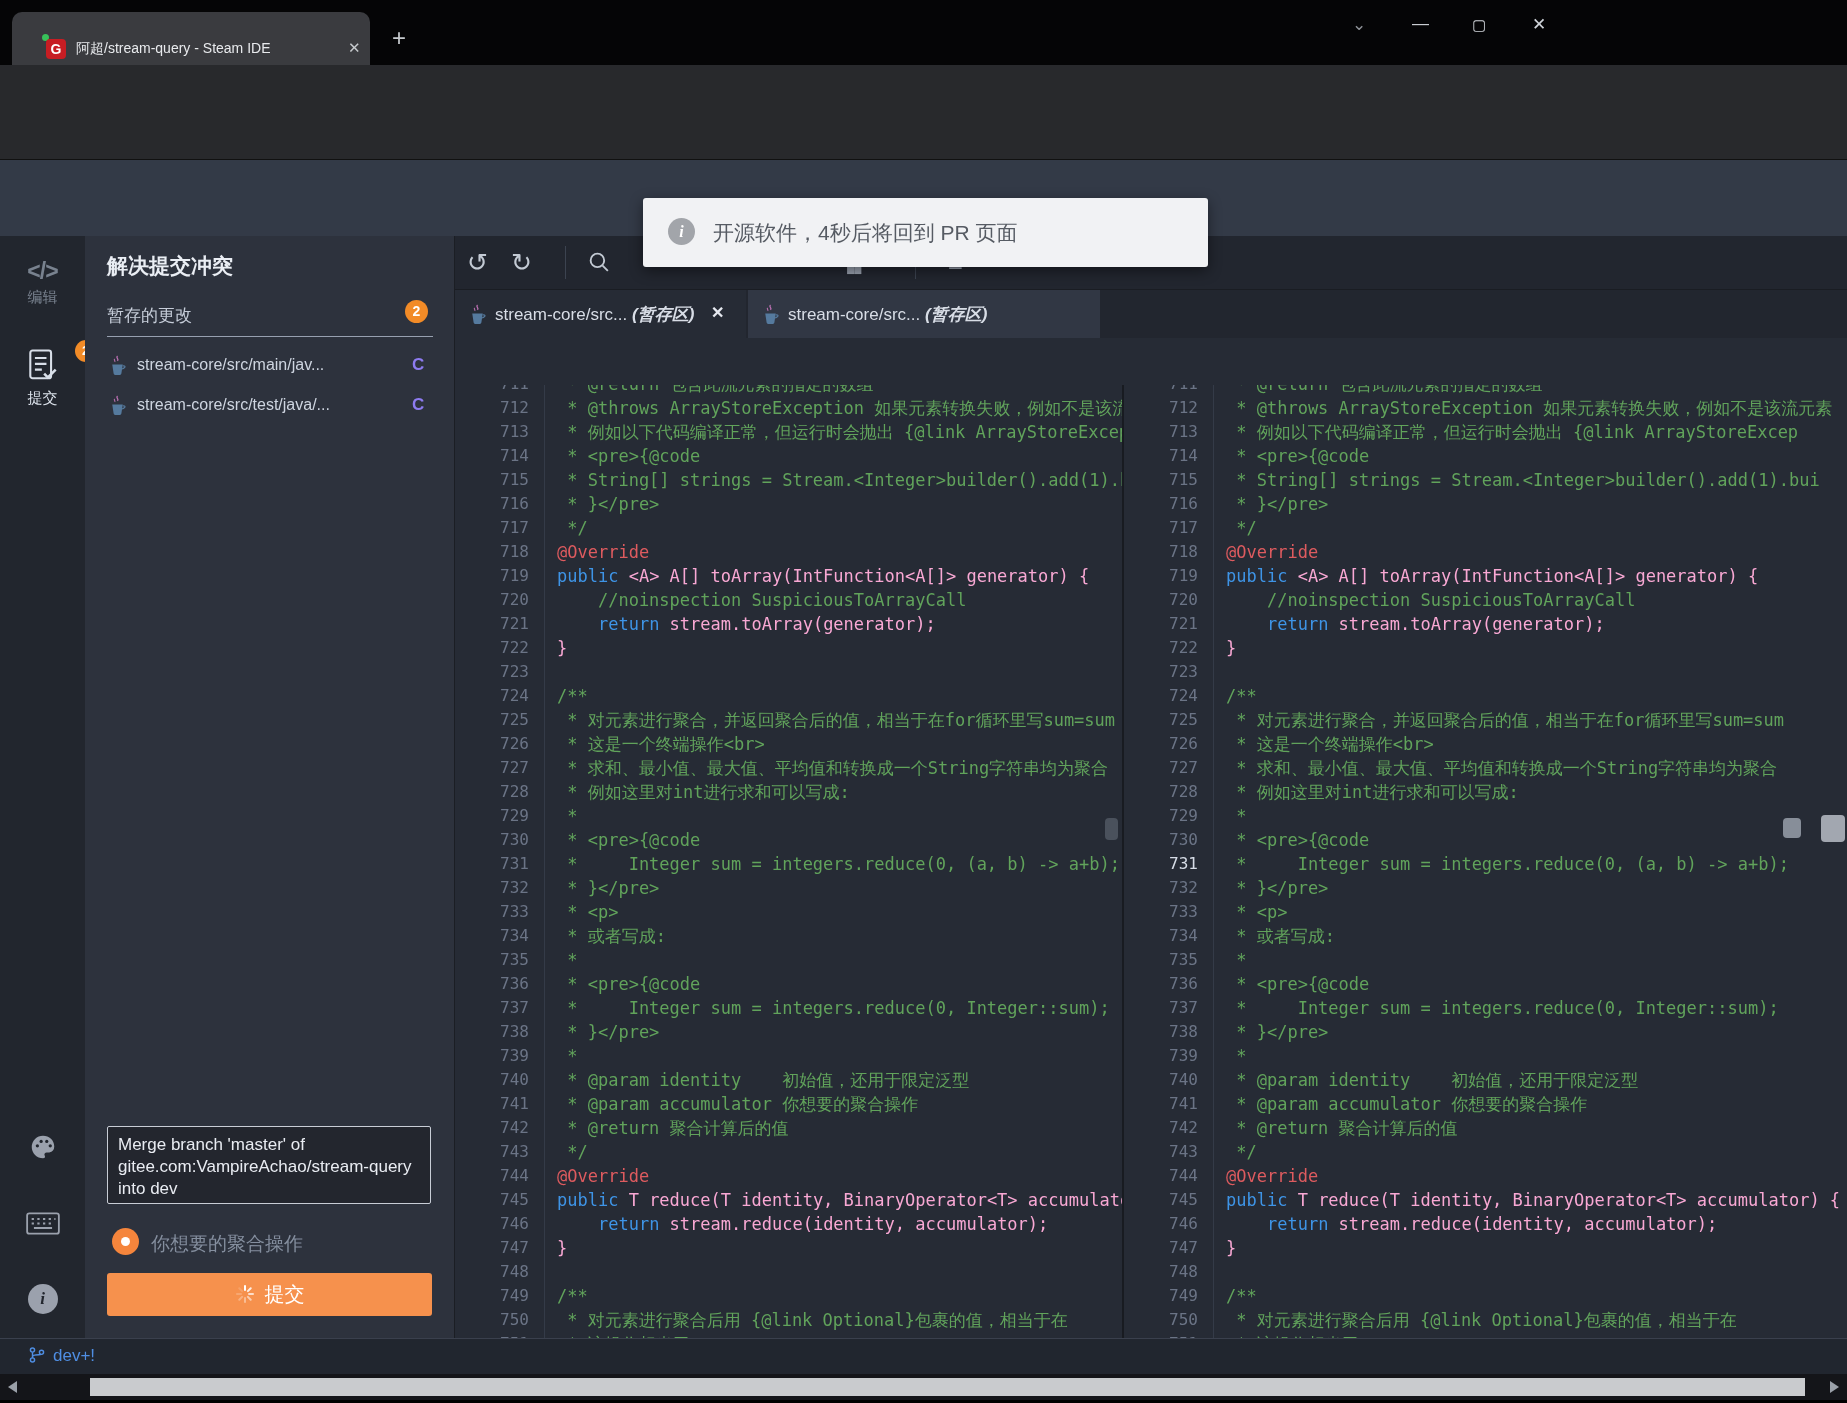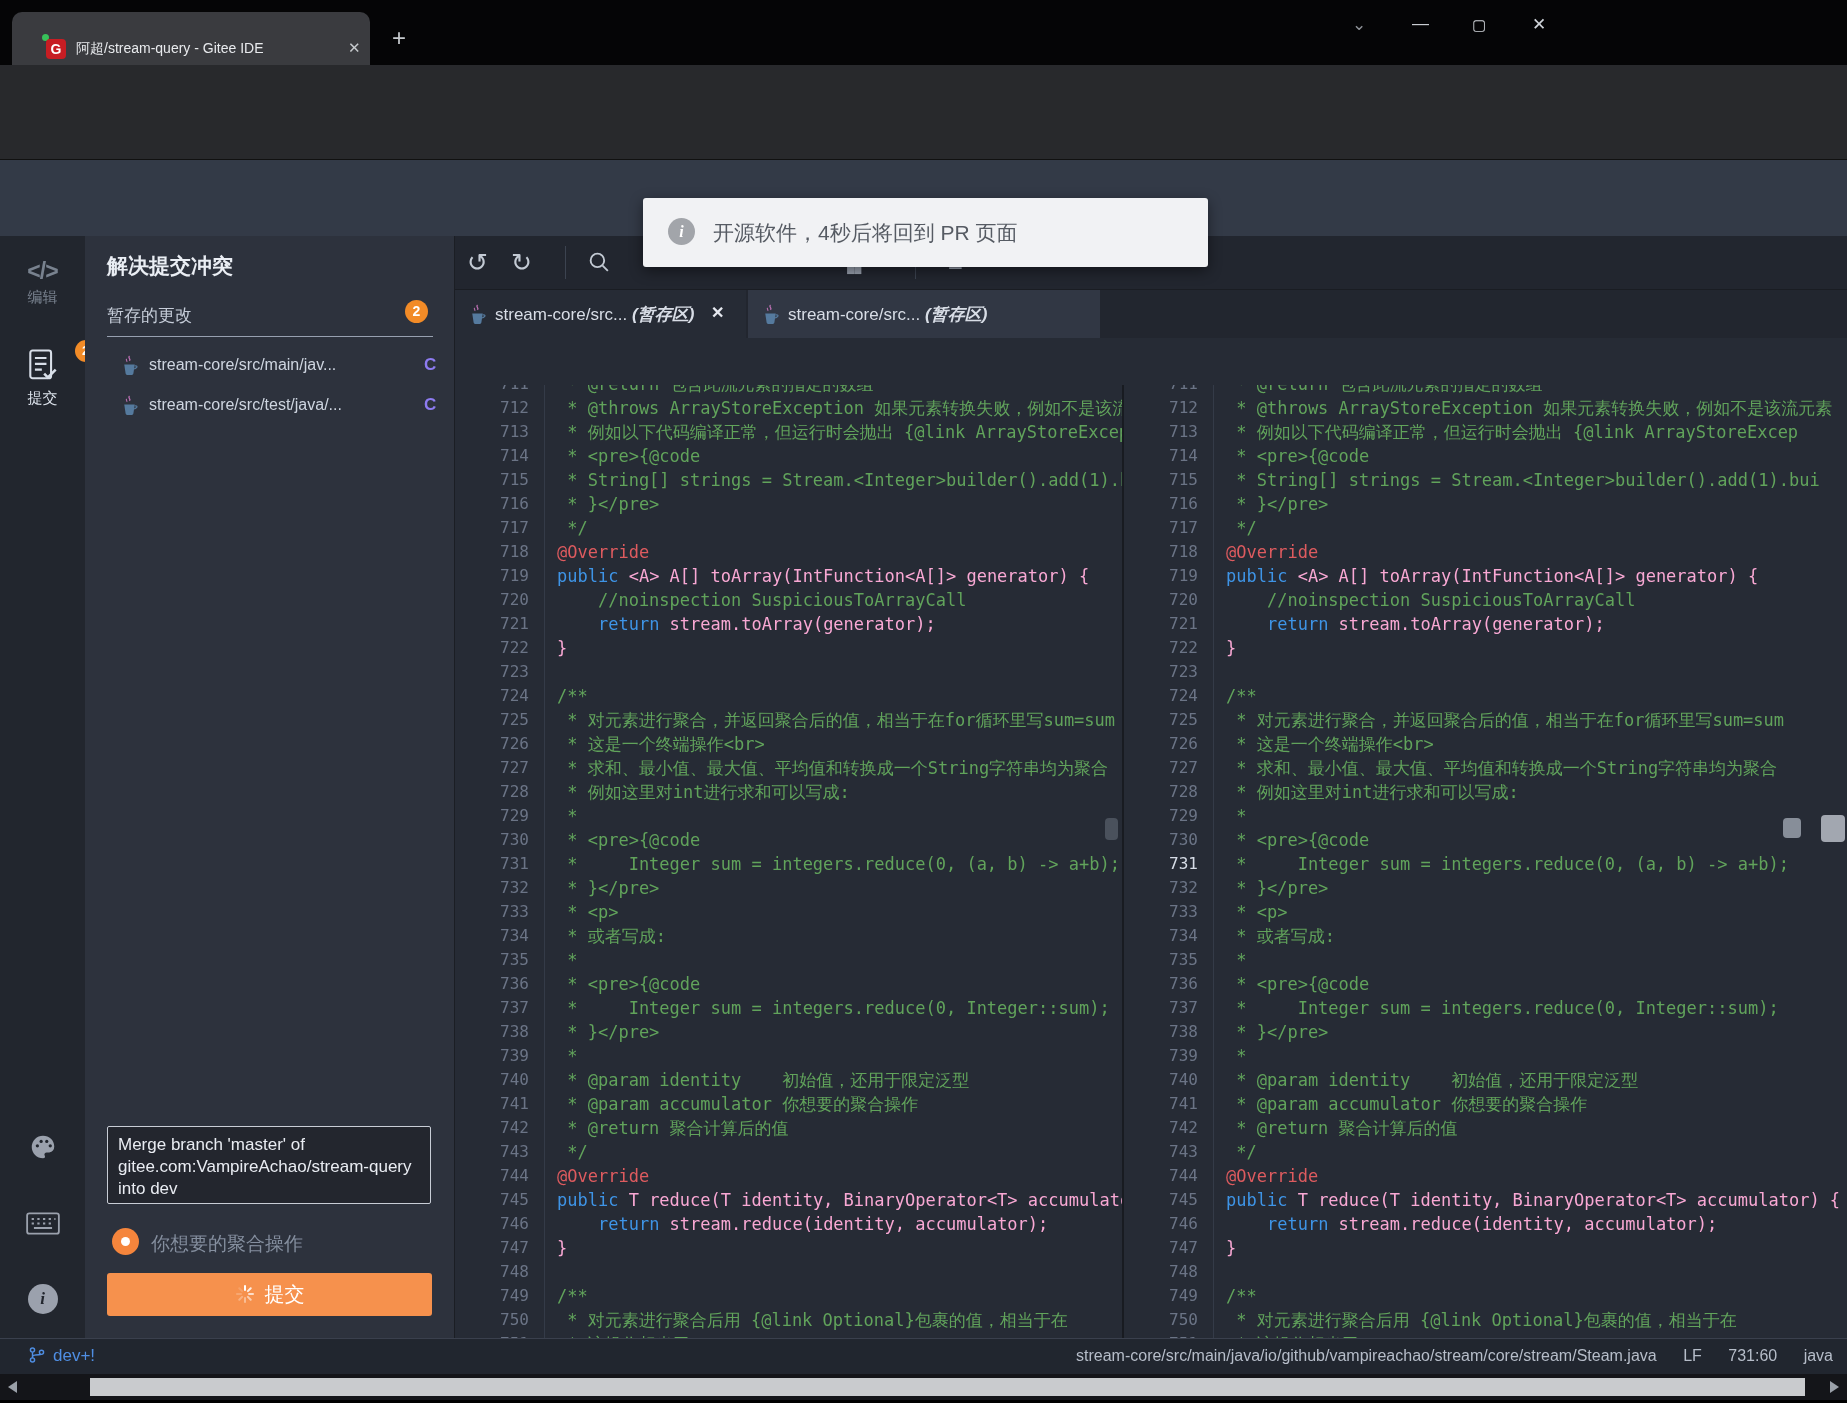--- a/index.html
+++ b/index.html
@@ -80,21 +80,21 @@
                color:#22262e; font-weight:bold; font-size:17px; line-height:30px; font-style:italic;
                font-family:"Liberation Serif", serif; }
 
   
   .sidepanel { left:85px; top:236px; width:370px; height:1102px; background:#2d323d; border-right:1px solid #1b1e24; }
   .sp-title { left:22px; top:16px; color:#eaeef4; font-size:21px; font-weight:bold; }
   .sp-section { left:22px; top:68px; color:#c6cdd9; font-size:17px; }
   .sp-badge { left:320px; top:64px; width:23px; height:23px; border-radius:50%; background:#f28b27;
               color:#fff; font-size:14px; font-weight:bold; text-align:center; line-height:23px; }
   .sp-hr { left:22px; top:100px; width:326px; height:1px; background:#97a0b0; }
-  .file-row { left:12px; width:370px; height:40px; }
+  .file-row { left:0; width:370px; height:40px; }
   .file-name { position:absolute; left:52px; top:10px; color:#ced5e0; font-size:16px; white-space:nowrap; }
   .file-c { position:absolute; left:327px; top:9px; color:#8d7bf0; font-size:17px; font-weight:bold; }
   .javaicn { position:absolute; left:24px; top:9px; }
   .commit-msg { left:22px; top:890px; width:324px; height:78px; background:#23262e; border:1px solid #c8cdd6;
                 border-radius:2px; color:#e9ecf2; font-size:17px; line-height:22px; padding:7px 10px;
                 font-family:"Liberation Sans", sans-serif; resize:none; overflow:hidden; outline:none; }
   .radio-dot { left:27px; top:992px; width:27px; height:27px; border-radius:50%; background:#f5853c; }
   .radio-dot i { position:absolute; left:9px; top:9px; width:9px; height:9px; border-radius:50%; background:#fff; }
   .radio-lbl { left:66px; top:995px; color:#848e9e; font-size:19px; }
   .commit-btn { left:22px; top:1037px; width:325px; height:43px; background:#f6914d; border:none; border-radius:3px;
@@ -149,21 +149,21 @@
 </style>
 </head>
 <body>
 
 <div id="app">
 
   <div class="abs tabbar">
     <div class="abs btab">
       <div class="abs btab-dot"></div>
       <div class="abs btab-fav">G</div>
-      <div class="abs btab-title">阿超/stream-query - Gitee IDE</div>
+      <div class="abs btab-title">阿超/stream-query - Steam IDE</div>
       <div class="abs btab-close">✕</div>
     </div>
     <div class="abs newtab">+</div>
     <div class="abs wctl" style="left:1352px;color:#8d9196;">⌄</div>
     <div class="abs wctl" style="left:1412px;">—</div>
     <div class="abs wctl" style="left:1472px;font-size:15px;top:16px;">▢</div>
     <div class="abs wctl" style="left:1532px;">✕</div>
   </div>
 
   <div class="abs urlrow">
@@ -496,26 +496,20 @@
     <div class="abs branch">
       <svg style="display:inline-block;vertical-align:-4px;margin-right:7px;" width="18" height="20" viewBox="0 0 20 20">
         <g stroke="#4f8ee3" fill="none" stroke-width="1.6">
           <circle cx="5" cy="4.5" r="2.3"></circle>
             <circle cx="5" cy="15.5" r="2.3"></circle>
             <circle cx="15" cy="7" r="2.3"></circle>
           <path d="M5 7v6.5M5 12c0-3.5 10-1.5 10-2.7"></path>
         </g>
         </svg><span>dev+!</span>
     </div>
-    <div class="sb-right">
-      <span style="margin-left:0;">stream-core/src/main/java/io/github/vampireachao/stream/core/stream/Steam.java</span>
-      <span>LF</span>
-      <span>731:60</span>
-      <span>java</span>
-    </div>
   </div>
 
   <div class="abs hscroll">
     <div class="abs harrow l"></div>
     <div class="abs hthumb"></div>
     <div class="abs harrow r"></div>
   </div>
   <div class="abs blackstrip"></div>
 </div>
 

